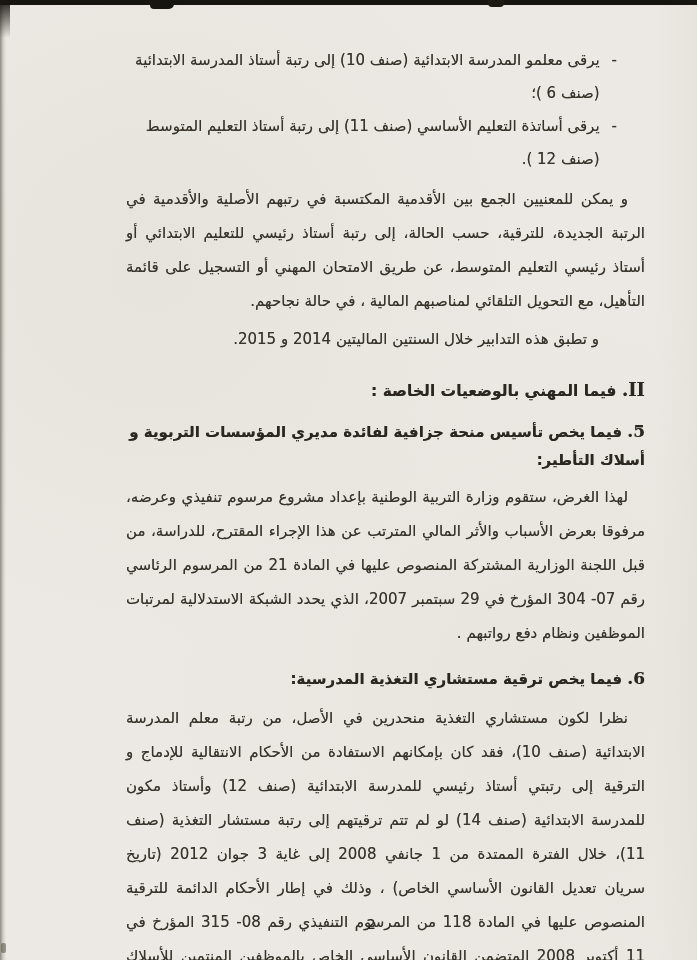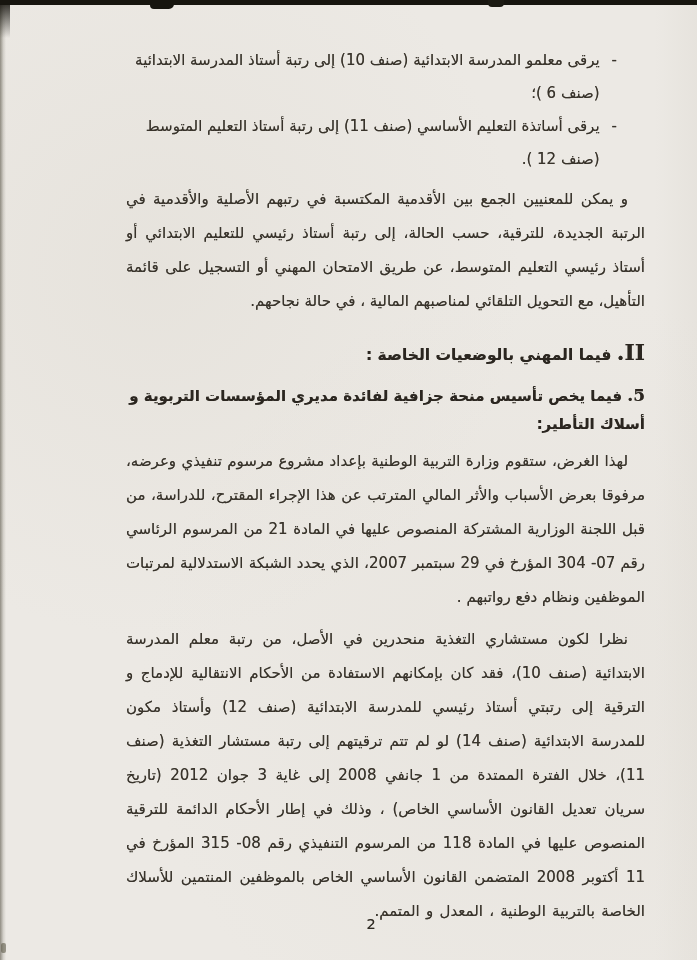--- a/index.html
+++ b/index.html
@@ -83,21 +83,21 @@
   .heading {
     margin: 0;
     font-weight: bold;
     color: #2b2620;
   }
   .heading.section { margin-top: 20px; font-size: 15.5px; line-height: 28px; }
   .heading.item    { margin-top: 12px; font-size: 15px;   line-height: 28px; }
   .heading.item-6  { margin-top: 14px; }
   .latin-num {
     font-family: "DejaVu Serif", serif;
-    font-size: 22px;
+    font-size: 18px;
   }
   .heading.item .latin-num { font-size: 17px; }
   .para-nutrition { margin-top: 8px; line-height: 34px; word-spacing: 1.5px; }
   .page-number {
     position: absolute;
     bottom: 28px;
     left: 0; right: 0;
     text-align: center;
     padding-left: 45px;
     font-size: 14.5px;
@@ -123,33 +123,38 @@
         <span>يرقى معلمو المدرسة الابتدائية (صنف 10) إلى رتبة أستاذ المدرسة الابتدائية (صنف 6 )؛</span>
       </div>
       <div class="bullet">
         <span class="dash">-</span>
         <span>يرقى أساتذة التعليم الأساسي (صنف 11) إلى رتبة أستاذ التعليم المتوسط (صنف 12 ).</span>
       </div>
     </div>
 
     <p class="para indent">و يمكن للمعنيين الجمع بين الأقدمية المكتسبة في رتبهم الأصلية والأقدمية في الرتبة الجديدة، للترقية، حسب الحالة، إلى رتبة أستاذ رئيسي للتعليم الابتدائي أو أستاذ رئيسي التعليم المتوسط، عن طريق الامتحان المهني أو التسجيل على قائمة التأهيل، مع التحويل التلقائي لمناصبهم المالية ، في حالة نجاحهم.</p>
 
+    <p class="single-line">و تطبق هذه التدابير خلال السنتين الماليتين 2014 و 2015.</p>
 
     <h3 class="heading section">
       <span class="latin-num">II.</span>
       <span>فيما المهني بالوضعيات الخاصة :</span>
     </h3>
 
     <h4 class="heading item">
       <span class="latin-num">5.</span>
       <span>فيما يخص تأسيس منحة جزافية لفائدة مديري المؤسسات التربوية و أسلاك التأطير:</span>
     </h4>
 
     <p class="para indent">لهذا الغرض، ستقوم وزارة التربية الوطنية بإعداد مشروع مرسوم تنفيذي وعرضه، مرفوقا بعرض الأسباب والأثر المالي المترتب عن هذا الإجراء المقترح، للدراسة، من قبل اللجنة الوزارية المشتركة المنصوص عليها في المادة 21 من المرسوم الرئاسي رقم 07- 304 المؤرخ في 29 سبتمبر 2007، الذي يحدد الشبكة الاستدلالية لمرتبات الموظفين ونظام دفع رواتبهم .</p>
 
+    <h4 class="heading item item-6">
+      <span class="latin-num">6.</span>
+      <span>فيما يخص ترقية مستشاري التغذية المدرسية:</span>
+    </h4>
 
     <p class="para indent para-nutrition">نظرا لكون مستشاري التغذية منحدرين في الأصل، من رتبة معلم المدرسة الابتدائية (صنف 10)، فقد كان بإمكانهم الاستفادة من الأحكام الانتقالية للإدماج و الترقية إلى رتبتي أستاذ رئيسي للمدرسة الابتدائية (صنف 12) وأستاذ مكون للمدرسة الابتدائية (صنف 14) لو لم تتم ترقيتهم إلى رتبة مستشار التغذية (صنف 11)، خلال الفترة الممتدة من 1 جانفي 2008 إلى غاية 3 جوان 2012 (تاريخ سريان تعديل القانون الأساسي الخاص) ، وذلك في إطار الأحكام الدائمة للترقية المنصوص عليها في المادة 118 من المرسوم التنفيذي رقم 08- 315 المؤرخ في 11 أكتوبر 2008 المتضمن القانون الأساسي الخاص بالموظفين المنتمين للأسلاك الخاصة بالتربية الوطنية ، المعدل و المتمم.</p>
 
   </div>
 
   <div class="page-number">2</div>
 
 </div>
 
 </body></html>

